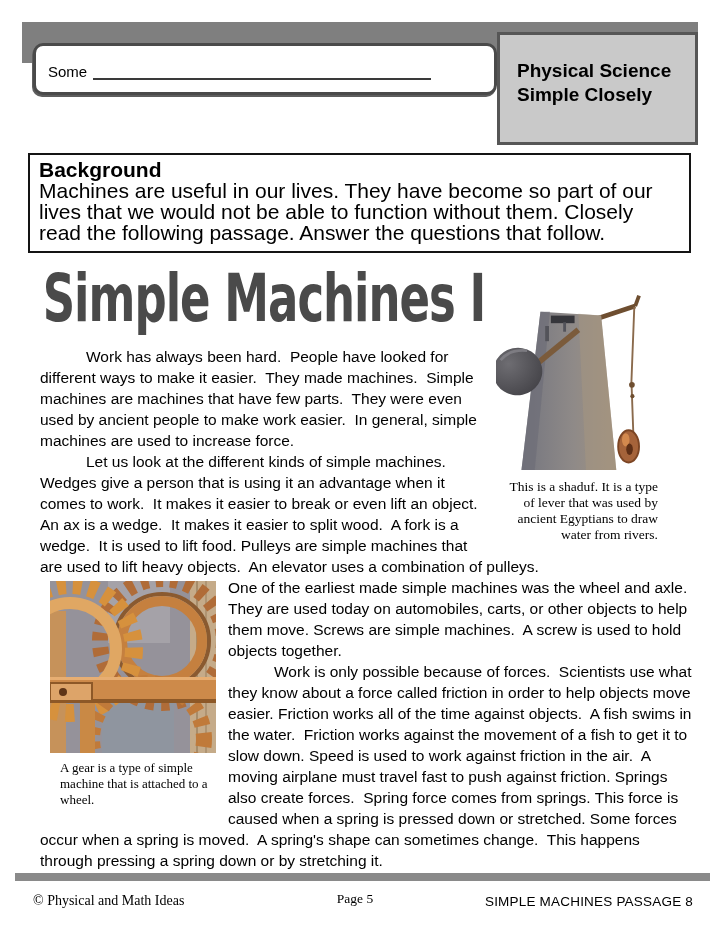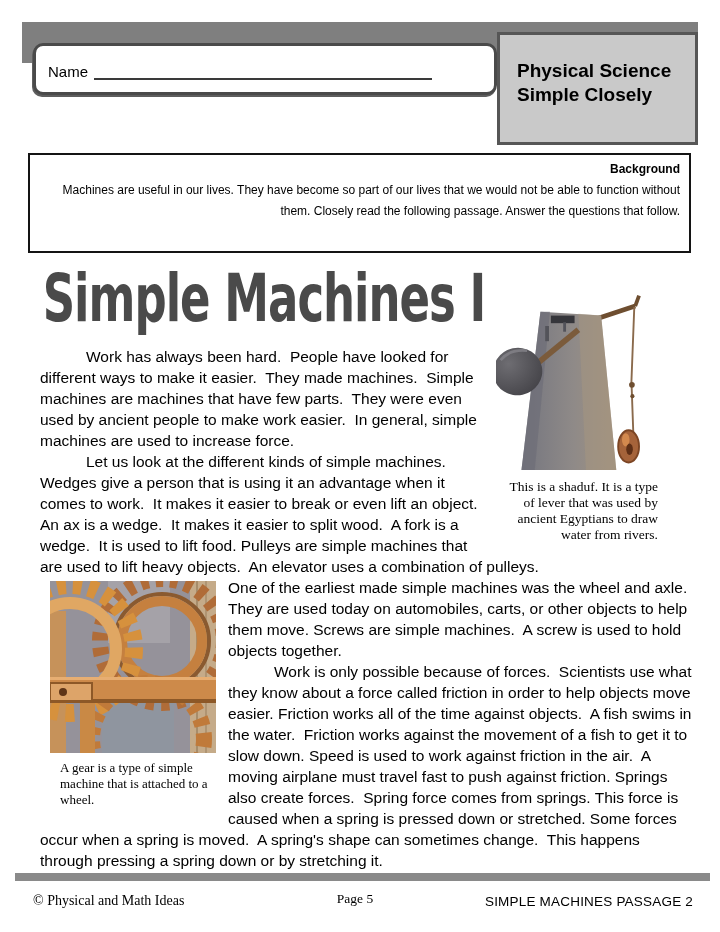--- a/index.html
+++ b/index.html
@@ -12,21 +12,21 @@
            border:3px solid #4a4a4a;border-radius:10px;box-sizing:border-box;
            box-shadow:-1px 2px 0 #5e5e5e;z-index:2;}
   .namerow{display:flex;align-items:flex-end;padding:16px 0 0 12px;font-size:15px;}
   .nameline{display:inline-block;width:338px;border-bottom:2px solid #3a3a3a;height:16px;margin-left:6px;}
   .coursebox{position:absolute;left:497px;top:32px;width:201px;height:113px;background:#c9c9c9;
              border:3px solid #565656;box-sizing:border-box;padding:24px 0 16px 17px;z-index:3;
              font-weight:bold;font-size:19px;line-height:24px;}
 
   
   .bgbox{position:absolute;left:28px;top:153px;width:663px;height:100px;border:2px solid #141414;
-         box-sizing:border-box;padding:4px 9px;font-size:12px;line-height:21px;background:#fff;text-align:right;}
+         box-sizing:border-box;padding:4px 9px;font-size:21px;line-height:21px;background:#fff;}
   .bgtitle{font-weight:bold;}
 
   
   .passage{position:absolute;left:40px;top:260px;width:652px;font-size:15.5px;line-height:21px;}
   .ptitle{margin:0;height:86px;line-height:92px;text-align:center;white-space:nowrap;
           font-family:"DejaVu Sans",sans-serif;font-weight:bold;font-size:45px;color:#4a4a4a;
           letter-spacing:-1px;transform:scaleY(1.45);transform-origin:50% 72%;}
   .passage p{margin:0;white-space:pre-wrap;}
   .indent{text-indent:46px;}
   .p1{margin-top:18px;}
@@ -46,21 +46,21 @@
 </style>
 </head>
 <body>
 
 <div class="page">
 
   <div class="topbar"></div>
 
   <div class="namebox">
     <div class="namerow">
-      <span>Name</span>
+      <span>Some</span>
       <span class="nameline"></span>
     </div>
   </div>
 
   <div class="coursebox">
     <div>Physical Science</div>
     <div>Simple Closely</div>
   </div>
 
   <div class="bgbox">
@@ -136,15 +136,15 @@
     </figure>
 
     <p>One of the earliest made simple machines was the wheel and axle.  They are used today on automobiles, carts, or other objects to help them move. Screws are simple machines.  A screw is used to hold objects together.</p>
     <p class="indent">Work is only possible because of forces.  Scientists use what they know about a force called friction in order to help objects move easier. Friction works all of the time against objects.  A fish swims in the water.  Friction works against the movement of a fish to get it to slow down. Speed is used to work against friction in the air.  A moving airplane must travel fast to push against friction. Springs also create forces.  Spring force comes from springs. This force is caused when a spring is pressed down or stretched. Some forces occur when a spring is moved.  A spring's shape can sometimes change.  This happens through pressing a spring down or by stretching it.</p>
 
   </div>
 
   <div class="footbar"></div>
   <div class="foot-copy">© Physical and Math Ideas</div>
   <div class="foot-page">Page 5</div>
-  <div class="foot-label">SIMPLE MACHINES PASSAGE 2</div>
+  <div class="foot-label">SIMPLE MACHINES PASSAGE 8</div>
 
 </div>
 
 </body></html>

